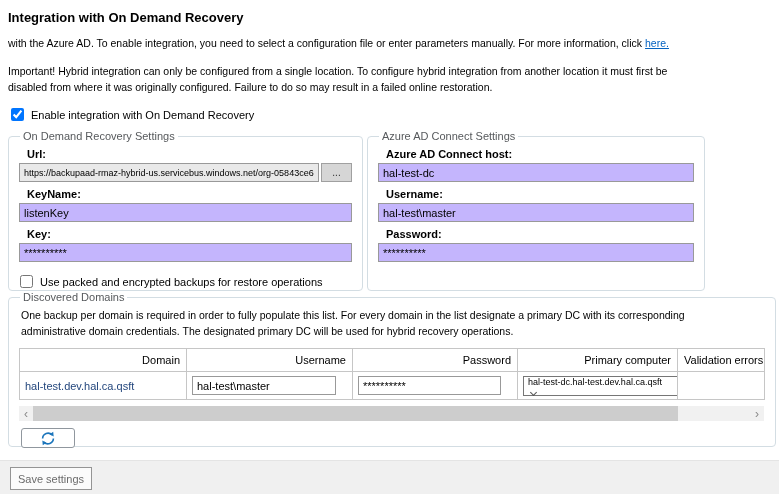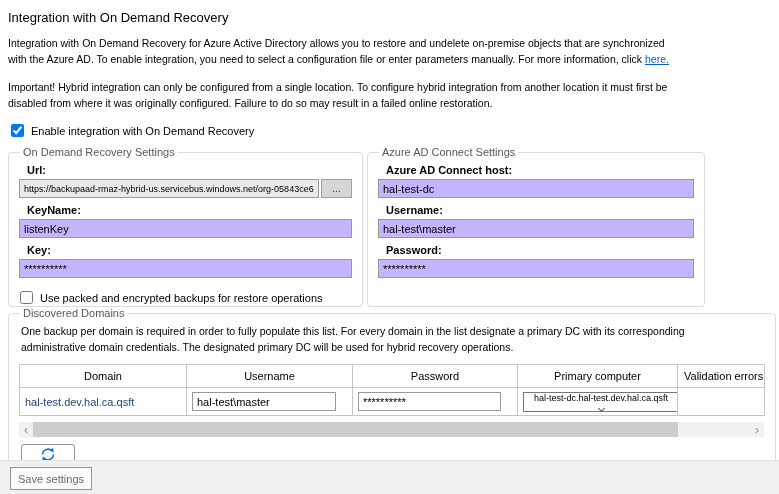--- a/index.html
+++ b/index.html
@@ -6,21 +6,21 @@
   html,body { margin:0; padding:0; }
   body {
     width:779px; height:494px;
     background:#fff; color:#000;
     font-family:"Liberation Sans", sans-serif;
     font-size:11px;
     position:relative; overflow:hidden;
   }
   .content { padding:8px 10px 0 8px; }
 
-  h1.page-title { font-size:13px; font-weight:normal; margin:2px 0 10px 0; }
+  h1.page-title { font-size:13px; font-weight:bold; margin:2px 0 10px 0; }
 
   .para { font-size:10.5px; line-height:16px; margin:0 0 12px 0; }
   .para .line { white-space:nowrap; overflow:hidden; }
   .link { color:#0563c1; text-decoration:underline; cursor:pointer; margin-left:3px; }
   .imp { margin-right:3px; }
 
   .cb-row { display:flex; align-items:center; margin:13px 0 9px 3px; }
   .cb-row input { width:13px; height:13px; margin:0 7px 0 0; }
   .cb-row label { font-size:11px; }
 
@@ -50,32 +50,32 @@
   .packed-row input { width:13px; height:13px; margin:0 7px 0 1px; }
 
   .gbox-domains { margin-top:10px; width:767px; height:156px; padding:0 10px 6px 10px; }
   .dd-desc { font-size:10.5px; line-height:16px; margin:4px 0 9px 2px; }
   .dd-desc .line { white-space:nowrap; overflow:hidden; }
 
   table.domains {
     border-collapse:collapse; table-layout:fixed; width:745px; font-size:11px;
   }
   table.domains th {
-    border:1px solid #c6c6c6; font-weight:normal; text-align:center;
+    border:1px solid #c6c6c6; font-weight:normal; text-align:right;
     padding:5px 6px; background:#fff; white-space:nowrap; overflow:hidden;
   }
   table.domains td {
     border:1px solid #c6c6c6; padding:3px 5px; height:28px;
     white-space:nowrap; overflow:hidden;
   }
   td.cell-domain { color:#24477d; padding-left:9px; }
   .cell-input { width:93%; height:19px; border:1px solid #999; padding:1px 4px;
     font-size:11px; font-family:"Liberation Sans", sans-serif; }
   .dropdown {
-    display:flex; align-items:center; width:156px; height:20px;
+    display:flex; align-items:flex-start; width:156px; height:20px;
     border:1px solid #767676; background:#fff; padding:0 4px; cursor:default;flex-direction:column;
   }
   .dd-text { flex:1; overflow:hidden; white-space:nowrap; font-size:9px; }
   .dd-chev { width:5px; height:5px; border-right:1px solid #555; border-bottom:1px solid #555;
     transform:rotate(45deg); margin:-3px 2px 0 3px; flex:none; }
 
   .hscroll { display:flex; align-items:center; height:15px; background:#f1f1f1;
     width:745px; margin-top:6px; }
   .sb-arrow { width:14px; text-align:center; color:#8a8a8a; font-size:12px;
     line-height:14px; cursor:pointer; flex:none; }
@@ -93,21 +93,20 @@
     font-family:"Liberation Sans", sans-serif; cursor:pointer; }
 </style>
 </head>
 <body>
 
 <div class="content">
 
   <h1 class="page-title">Integration with On Demand Recovery</h1>
 
   <div class="para">
-    <div class="line">Integration with On Demand Recovery for Azure Active Directory allows you to restore and undelete on-premise objects that are synchronized</div>
     <div class="line"><span>with the Azure AD. To enable integration, you need to select a configuration file or enter parameters manually. For more information, click</span><span class="link">here.</span></div>
   </div>
 
   <div class="para">
     <div class="line"><span class="imp">Important!</span><span>Hybrid integration can only be configured from a single location. To configure hybrid integration from another location it must first be</span></div>
     <div class="line">disabled from where it was originally configured. Failure to do so may result in a failed online restoration.</div>
   </div>
 
   <div class="cb-row">
     <input type="checkbox" id="enable-cb" checked="checked" style="">

